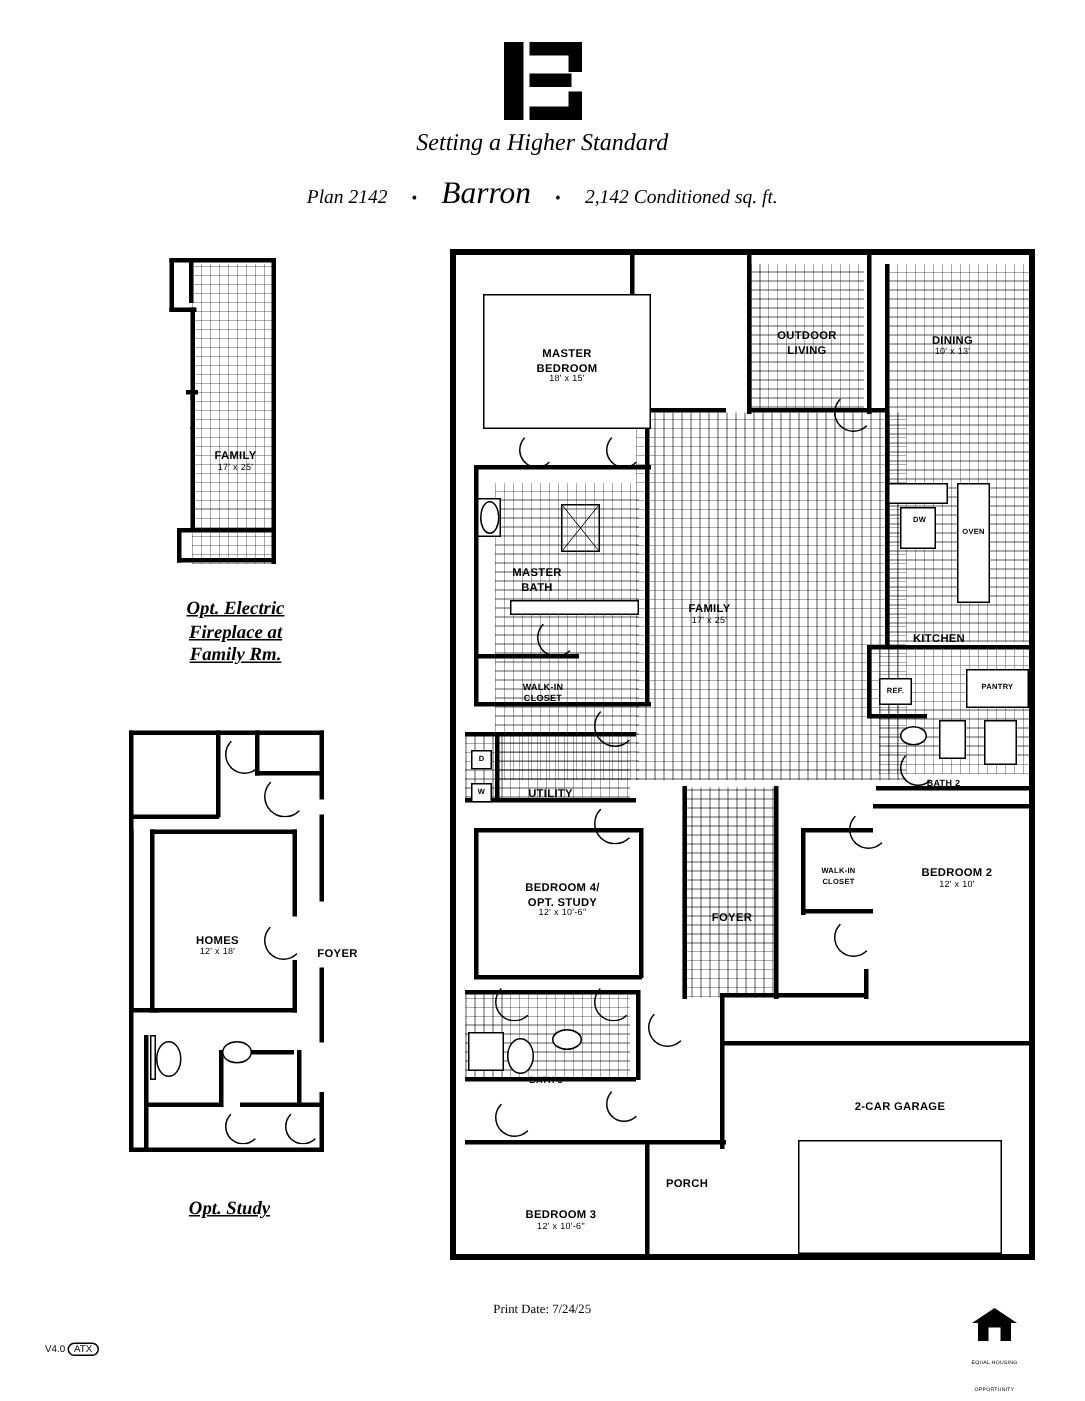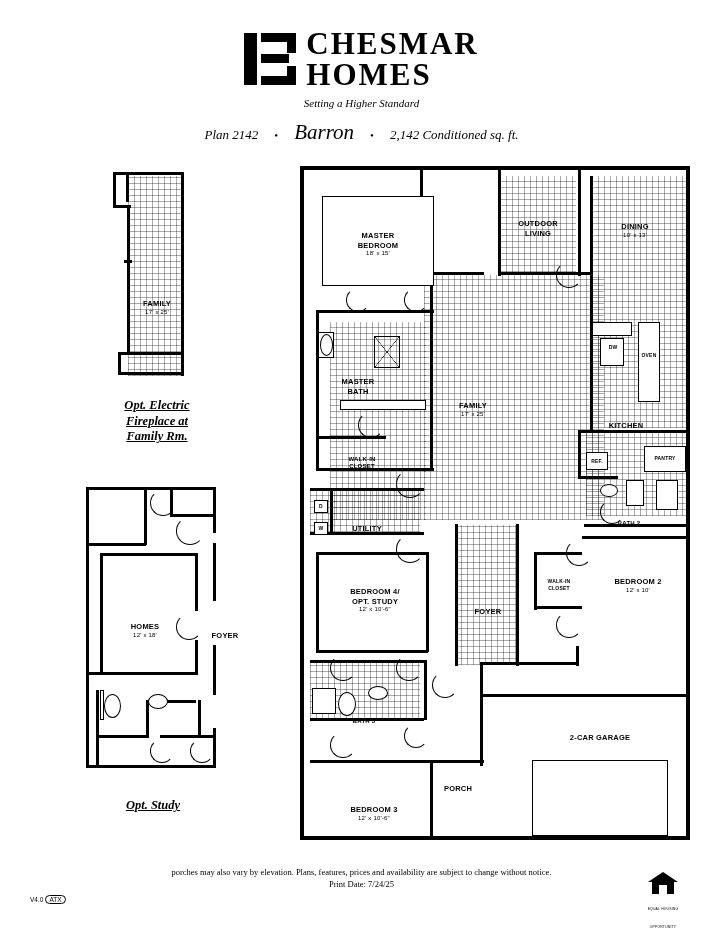--- a/index.html
+++ b/index.html
@@ -51,21 +51,21 @@
   .brand-text .l1,
   .brand-text .l2 {
     font-family: "Liberation Serif", serif;
     font-weight: bold;
     font-size: 31px;
     letter-spacing: 2px;
   }
   .tagline {
     font-family: "Liberation Serif", serif;
     font-style: italic;
-    font-size: 11px;
+    font-size: 16px;
     margin-top: 7px;
   }
   .planline {
     margin-top: 11px;
     font-size: 13px;
     display: flex;
     justify-content: center;
     align-items: baseline;
     gap: 16px;
   }
@@ -229,24 +229,20 @@
 
   <div class="brand">
     <div class="brand-row">
       <div class="brand-mark">
         <div class="bar" style="left:0;top:0;width:13px;height:52px;"></div>
         <div class="bar" style="left:17px;top:0;width:35px;height:9px;"></div>
         <div class="bar" style="left:17px;top:21px;width:28px;height:9px;"></div>
         <div class="bar" style="left:17px;top:43px;width:35px;height:9px;"></div>
         <div class="bar" style="left:43px;top:0;width:9px;height:20px;"></div>
         <div class="bar" style="left:43px;top:33px;width:9px;height:19px;"></div>
-      </div>
-      <div class="brand-text">
-        <div class="l1">CHESMAR</div>
-        <div class="l2">HOMES</div>
       </div>
     </div>
     <div class="tagline">Setting a Higher Standard</div>
     <div class="planline">
       <span class="plan-no">Plan 2142</span>
       <span class="dot">•</span>
       <span class="plan-name">Barron</span>
       <span class="dot">•</span>
       <span class="sqft">2,142 Conditioned sq. ft.</span>
     </div>
@@ -495,21 +491,20 @@
     <div class="arc" style="left:330px;top:732px;width:24px;height:24px;"></div>
     <div class="arc" style="left:404px;top:724px;width:22px;height:22px;"></div>
     <div class="arc" style="left:432px;top:672px;width:24px;height:24px;"></div>
     <div class="arc" style="left:556px;top:612px;width:24px;height:24px;"></div>
     <div class="arc" style="left:566px;top:540px;width:24px;height:24px;"></div>
     <div class="arc" style="left:600px;top:500px;width:22px;height:22px;"></div>
     <div class="arc" style="left:556px;top:262px;width:24px;height:24px;"></div>
   </div>
 
   <div class="footer">
-    <div>porches may also vary by elevation. Plans, features, prices and availability are subject to change without notice.</div>
     <div>Print Date: 7/24/25</div>
   </div>
 
   <div class="version">
     <span>V4.0</span><span class="atx">ATX</span>
   </div>
 
   <div class="eho">
     <span class="glyph">
       <span class="roof"></span>

